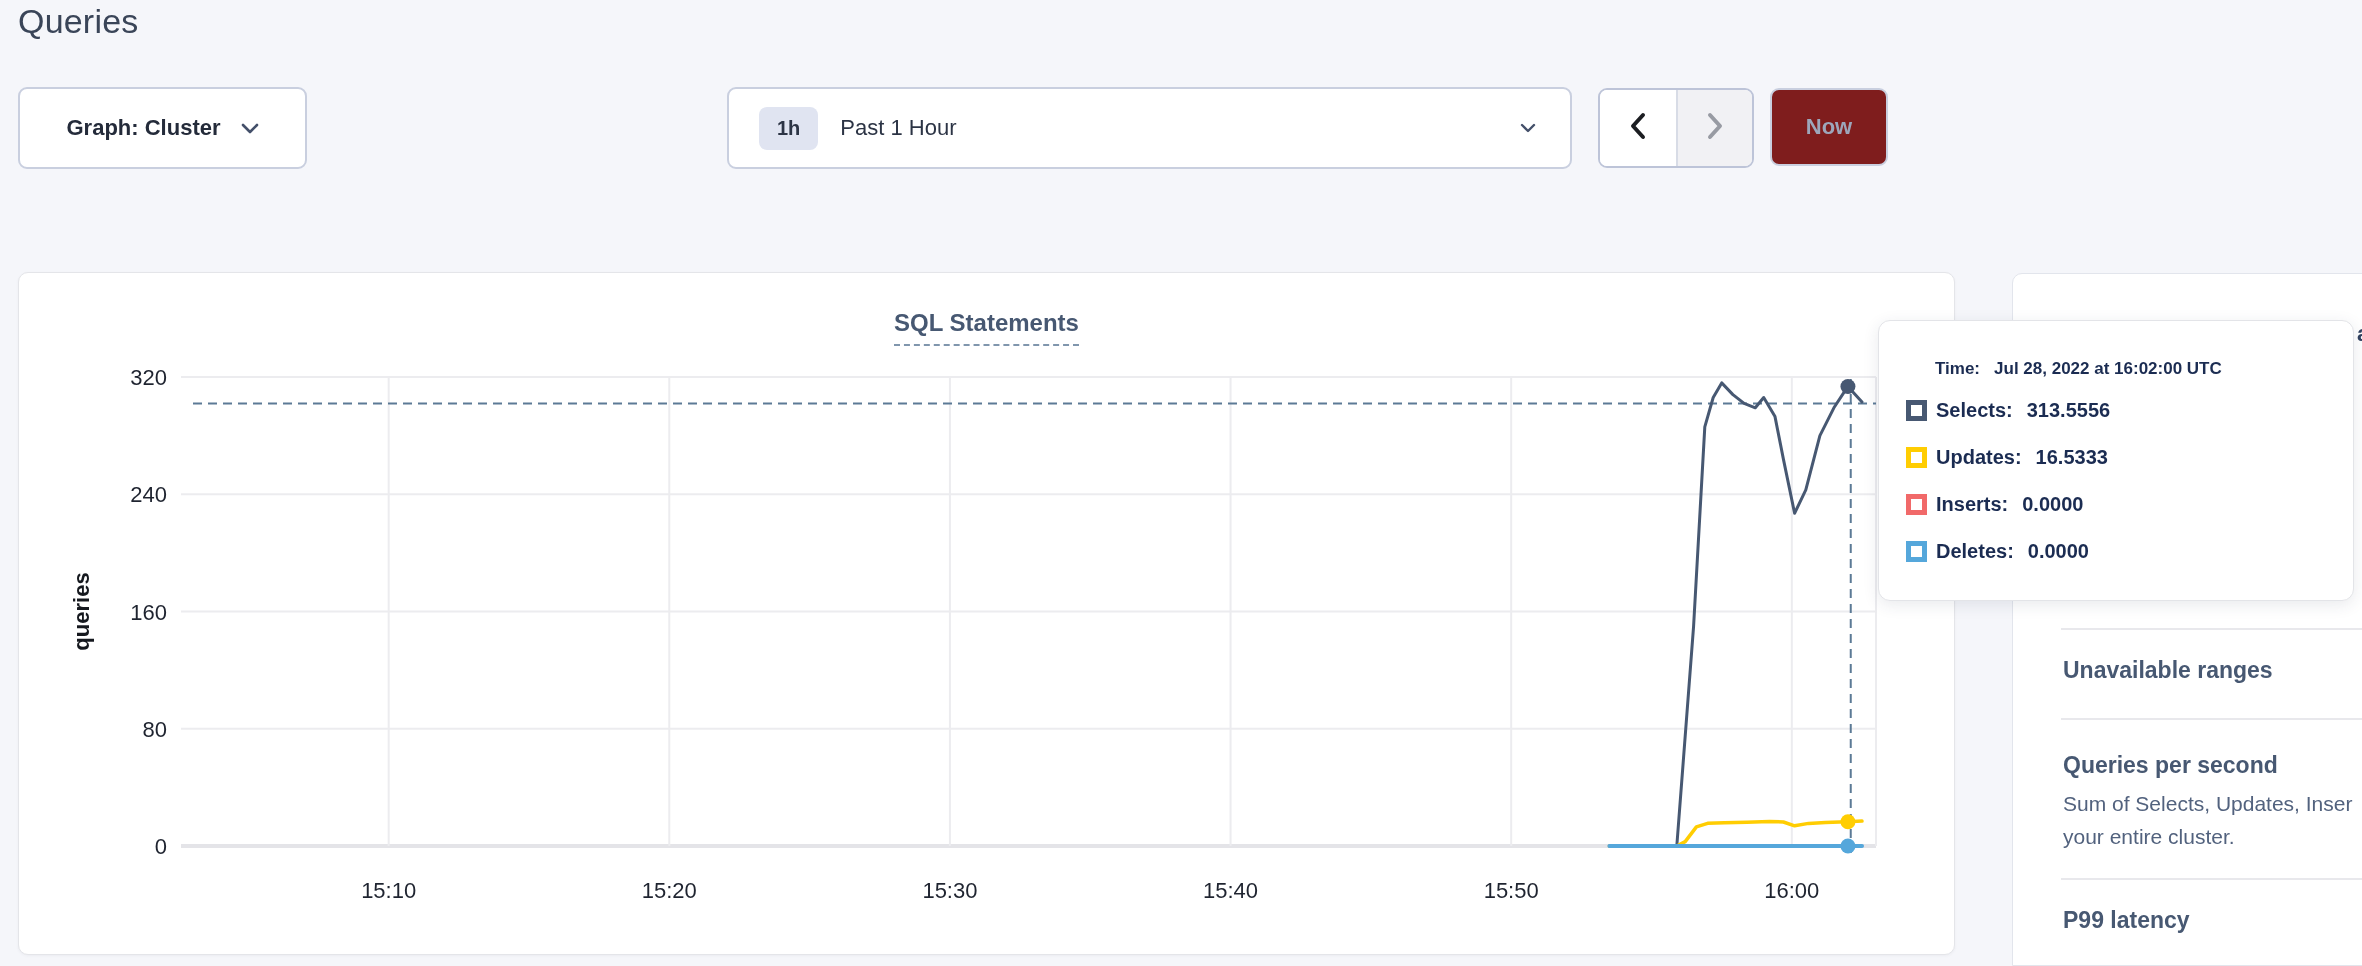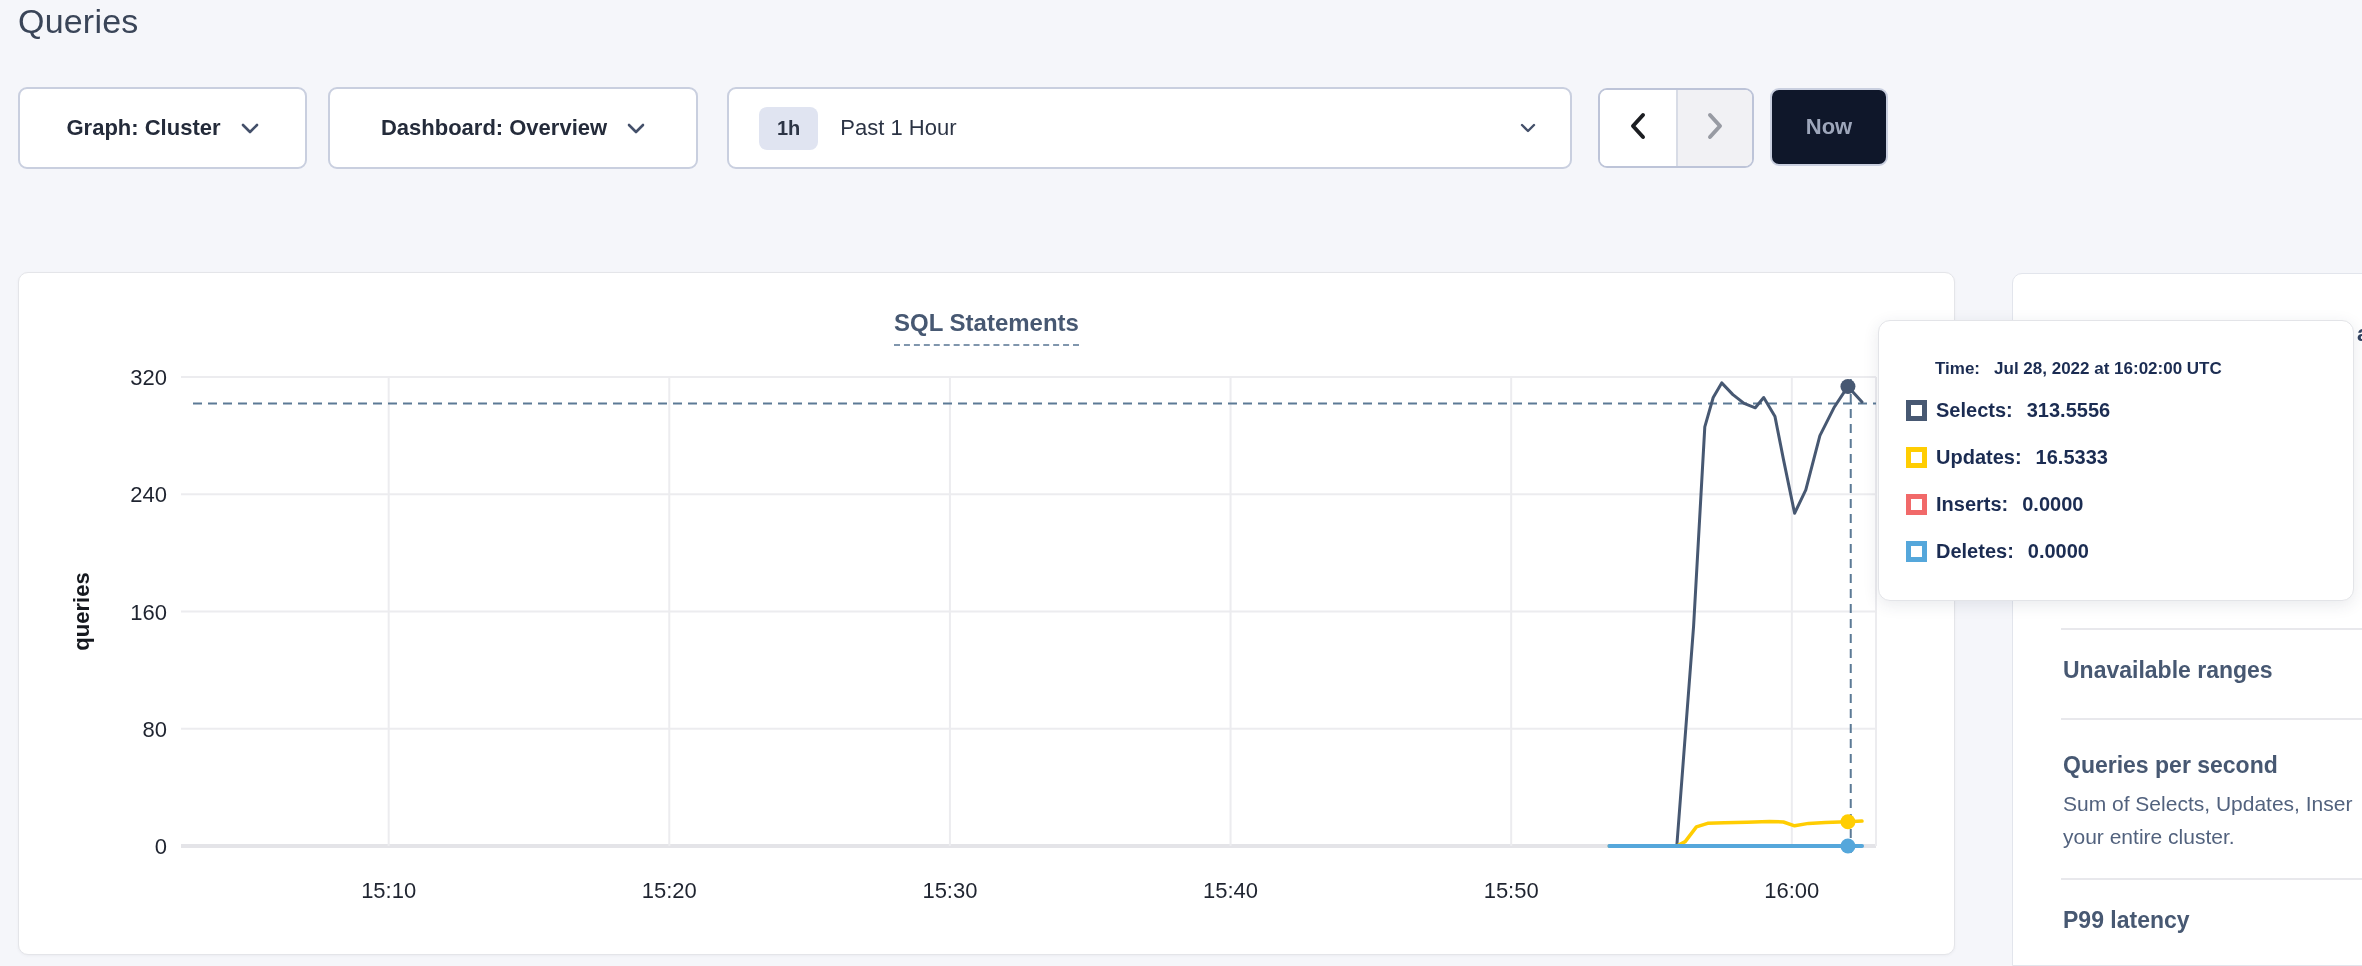--- a/index.html
+++ b/index.html
@@ -29,21 +29,21 @@
   }
   .dd-time .chev { margin-left:auto; }
   .arrow-group {
     position:absolute; left:1598px; top:88px; width:156px; height:80px;
     border:2px solid #bdc4d8; border-radius:9px; display:flex; overflow:hidden; background:#fff;
   }
   .arrow-btn { width:50%; display:flex; align-items:center; justify-content:center; cursor:pointer; background:#fff; }
   .arrow-btn.disabled { background:#f1f1f4; cursor:default; border-left:2px solid #d8dce6; }
   .now-btn {
     position:absolute; left:1770px; top:88px; width:118px; height:78px;
-    background:#0f172a; border:2px solid #c9cfdf; border-radius:9px;
+    background:#7f1d1d; border:2px solid #c9cfdf; border-radius:9px;
     display:flex; align-items:center; justify-content:center;
     font-size:22px; font-weight:700; color:#9da6ba; cursor:default;
   }
   
   .chart-panel {
     position:absolute; left:18px; top:272px; width:1937px; height:683px;
     background:#fff; border:1px solid #e4e5e9; border-radius:10px;
     box-shadow:0 1px 3px rgba(60,65,80,.05);
   }
   .chart-title-wrap { position:absolute; left:0; right:0; top:36px; text-align:center; }
@@ -84,28 +84,20 @@
 
   <div class="btn dd-graph">
     <span>Graph: Cluster</span>
     <span class="chev">
       <svg width="18" height="11" viewBox="0 0 18 11">
           <polyline points="2,2 9,9 16,2" fill="none" stroke="#44506a" stroke-width="2.6" stroke-linecap="round" stroke-linejoin="round"></polyline>
         </svg>
     </span>
   </div>
 
-  <div class="btn dd-dashboard">
-    <span>Dashboard: Overview</span>
-    <span class="chev">
-      <svg width="18" height="11" viewBox="0 0 18 11">
-          <polyline points="2,2 9,9 16,2" fill="none" stroke="#44506a" stroke-width="2.6" stroke-linecap="round" stroke-linejoin="round"></polyline>
-        </svg>
-    </span>
-  </div>
 
   <div class="btn dd-time">
     <span class="time-badge">1h</span>
     <span style="font-size:22px; color:#2c3445;">Past 1 Hour</span>
     <span class="chev">
       <svg width="16" height="10" viewBox="0 0 16 10">
           <polyline points="2,2 8,8 14,2" fill="none" stroke="#44506a" stroke-width="2.4" stroke-linecap="round" stroke-linejoin="round"></polyline>
         </svg>
     </span>
   </div>

